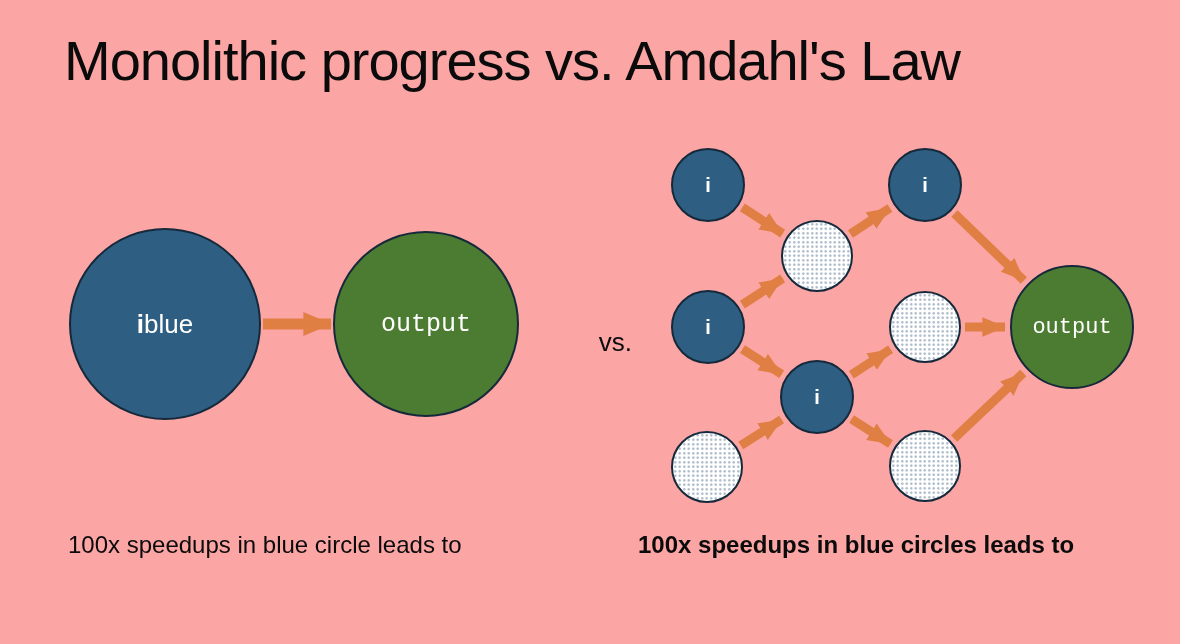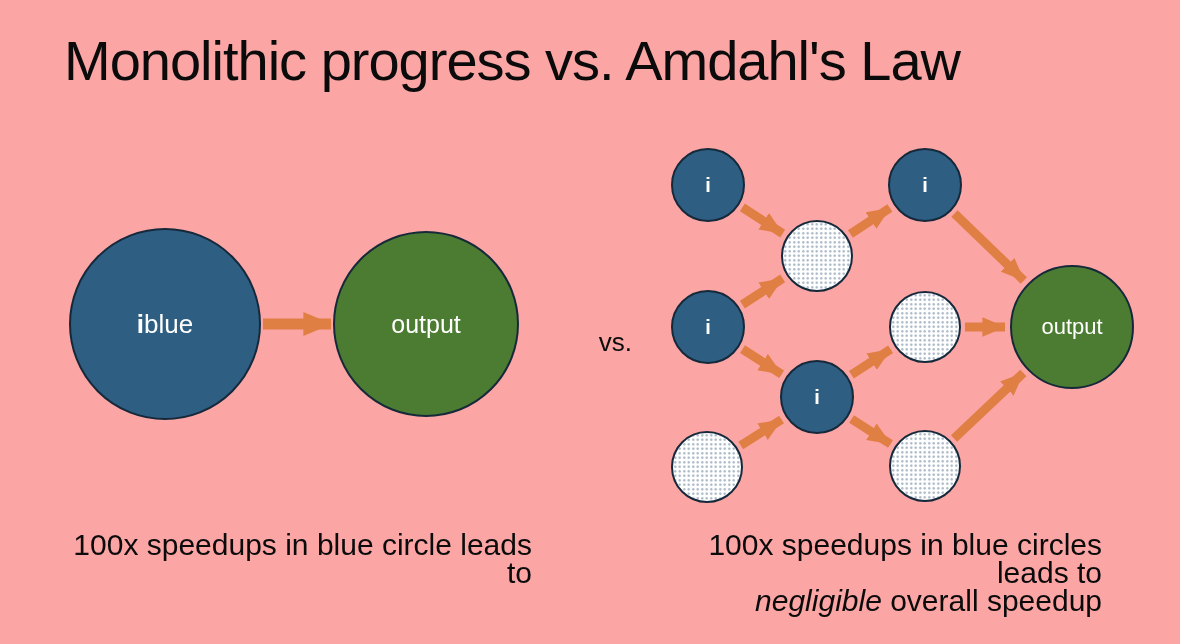--- a/index.html
+++ b/index.html
@@ -42,38 +42,38 @@
     border-radius: 50%;
     box-sizing: border-box;
     border: 2px solid var(--outline);
     display: flex;
     align-items: center;
     justify-content: center;
     color: var(--label);
     white-space: nowrap;
   }
   .node.blue  { background-color: var(--blue); }
-  .node.green { background-color: var(--green); }
+  .node.green { background-color: var(--green); font-family: Liberation Mono, monospace; }
   .node.dotted {
     background-color: #ffffff;
     background-image: radial-gradient(circle, var(--dot) 1px, rgba(255,255,255,0) 1.4px);
     background-size: 4.5px 4.5px;
   }
   .node b { font-weight: 700; }
   .caption {
     position: absolute;
     top: 531px;
     width: 464px;
-    text-align: right;
-    font-size: 30px;
+    text-align: left;
+    font-size: 24px;
     line-height: 28px;
     color: #0b0b0b;
   }
   .caption-left  { left: 68px; }
-  .caption-right { left: 638px; }
+  .caption-right { left: 638px; font-weight: bold; }
 </style>
 </head>
 <body>
 
 <div id="stage">
 
   <div class="title">Monolithic progress vs. Amdahl's Law</div>
 
   <svg id="edges-layer" viewBox="0 0 1200 644" xmlns="http://www.w3.org/2000/svg">
     <defs>
@@ -97,21 +97,20 @@
   </svg>
 
   <div class="vs">vs.</div>
 
   <div class="caption caption-left">
     <div>100x speedups in blue circle leads to</div>
   </div>
 
   <div class="caption caption-right">
     <div>100x speedups in blue circles leads to</div>
-    <div><em>negligible</em><span> overall speedup</span></div>
   </div>
 
 <div class="node blue" style="left: 69px; top: 228px; height: 192px; width: 192px; font-size: 26px;">
       <b>i</b>
       <span>blue</span>
     </div>
     <div class="node green" style="left: 333px; top: 231px; height: 186px; width: 186px; font-size: 25px;">
       <span>output</span>
     </div>
     <div class="node blue" style="left: 671px; top: 148px; height: 74px; width: 74px; font-size: 20px;">

